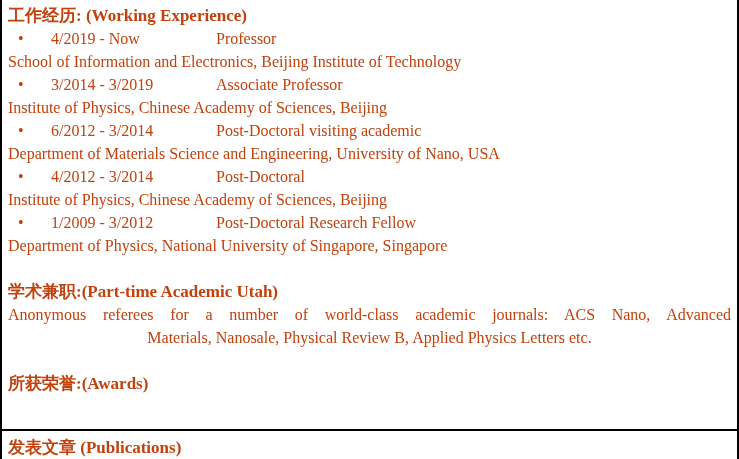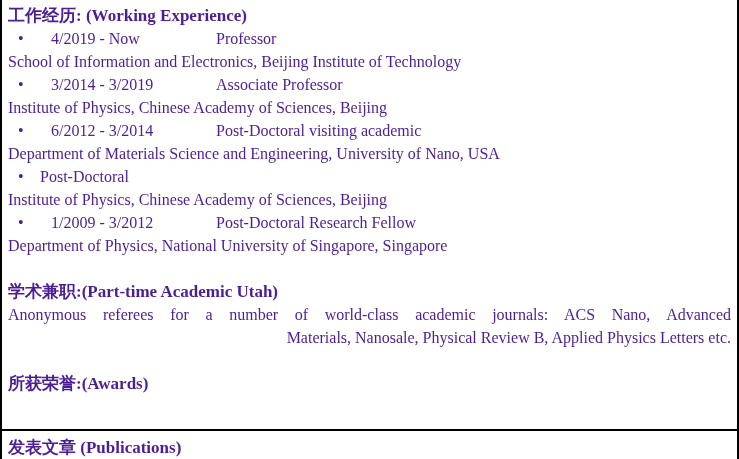--- a/index.html
+++ b/index.html
@@ -2,21 +2,21 @@
 <html><head>
 <meta charset="utf-8">
 <style>
   * { margin: 0; padding: 0; box-sizing: border-box; }
   html, body { background: #ffffff; }
   .page {
     position: relative;
     width: 739px;
     height: 459px;
     background: #ffffff;
-    color: #4c1d95;
+    color: #c2410c;
     font-family: "Liberation Serif", "DejaVu Serif", serif;
     font-size: 16px;
     border-left: 2px solid #000000;
     border-right: 2px solid #000000;
     overflow: hidden;
   }
   .cell-main {
     height: 431px;
     border-bottom: 2px solid #000000;
     padding: 4px 6px 0 6px;
@@ -52,21 +52,21 @@
   .jline {
     height: 23px;
     line-height: 23px;
     text-align: justify;
     text-align-last: justify;
     overflow: hidden;
   }
   .pline {
     height: 23px;
     line-height: 23px;
-    text-align: right;
+    text-align: center;
     white-space: nowrap;
     overflow: hidden;
   }
 </style>
 </head>
 <body>
 
 <div class="page">
 
   <div class="cell-main">
@@ -89,20 +89,21 @@
 
     <div class="line entry">
       <span class="bullet">•</span>
       <span class="edate">6/2012 - 3/2014</span>
       <span class="etitle">Post-Doctoral visiting academic</span>
     </div>
     <div class="line">Department of Materials Science and Engineering, University of Nano, USA</div>
 
     <div class="line entry">
       <span class="bullet">•</span>
+      <span class="edate">4/2012 - 3/2014</span>
       <span class="etitle">Post-Doctoral</span>
     </div>
     <div class="line">Institute of Physics, Chinese Academy of Sciences, Beijing</div>
 
     <div class="line entry">
       <span class="bullet">•</span>
       <span class="edate">1/2009 - 3/2012</span>
       <span class="etitle">Post-Doctoral Research Fellow</span>
     </div>
     <div class="line">Department of Physics, National University of Singapore, Singapore</div>

